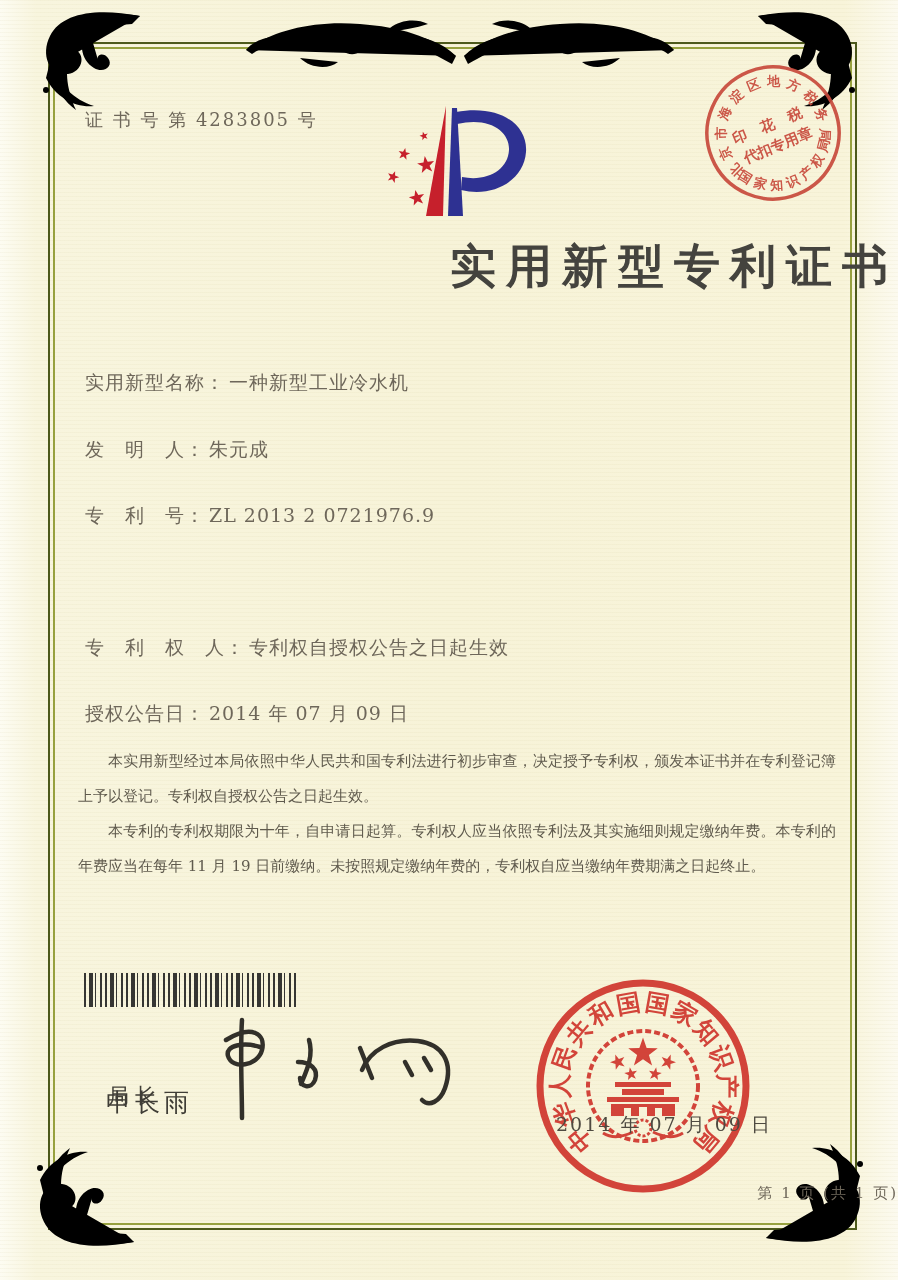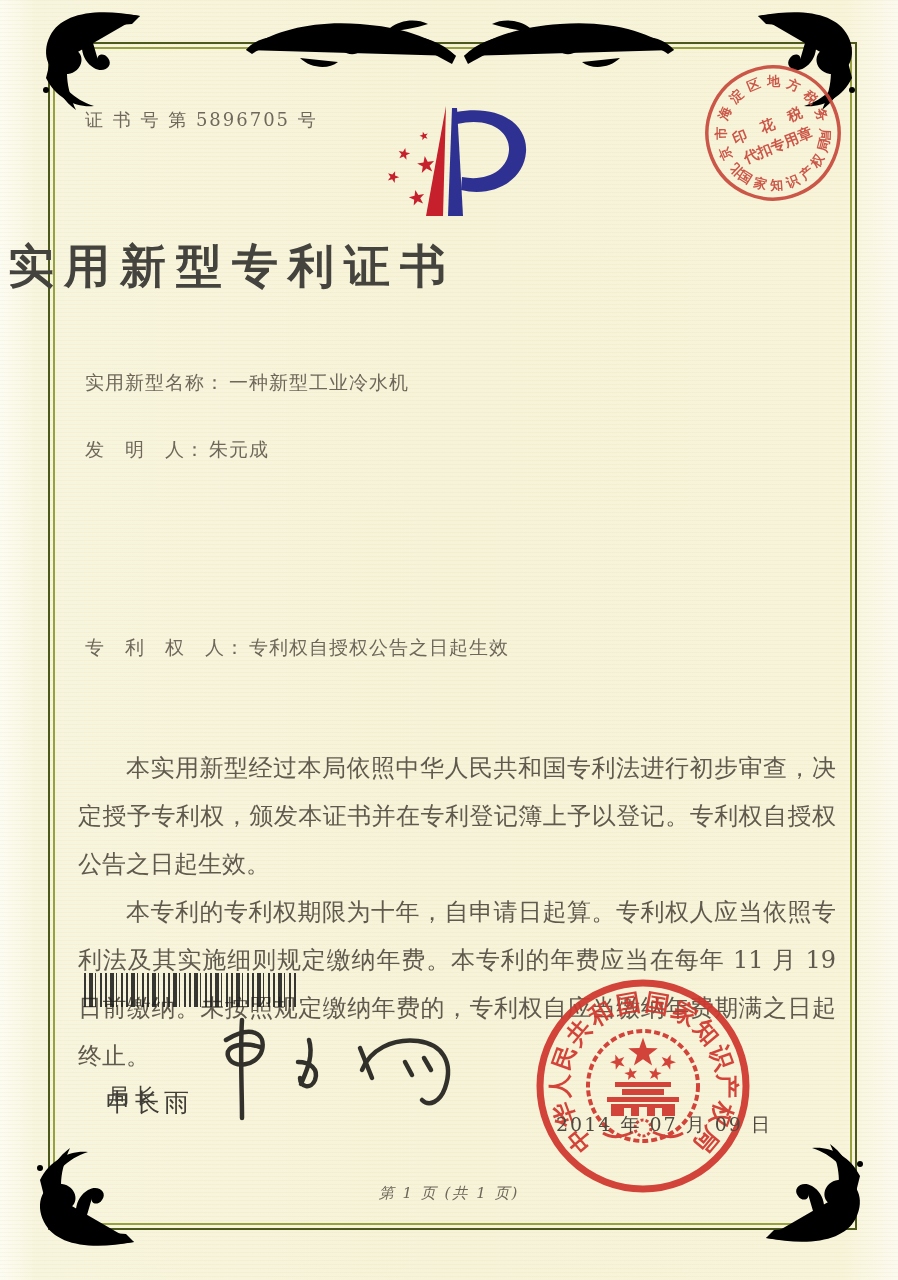--- a/index.html
+++ b/index.html
@@ -12,52 +12,52 @@
   }
   
   .frame-outer{position:absolute;left:48px;top:42px;width:805px;height:1184px;
     border:2px solid #4d591b;pointer-events:none;}
   .frame-inner{position:absolute;left:53px;top:47px;width:795px;height:1174px;
     border:2px solid #97a13e;pointer-events:none;}
   .orn{position:absolute;pointer-events:none;}
   
   .cert-no{position:absolute;left:85px;top:108px;font-size:18px;color:#6e675a;letter-spacing:2px;}
   .logo{position:absolute;left:340px;top:86px;}
-  .title{position:absolute;left:0;right:0;top:236px;text-align:left;
+  .title{position:absolute;left:16px;right:0;top:236px;text-align:right;
     font-size:46px;font-weight:bold;color:#44433e;letter-spacing:10px;padding-left:8px;}
   
   .stamp-wrap{position:absolute;left:698px;top:58px;width:150px;height:150px;
     transform:rotate(-22deg);opacity:.92;}
   .stamp-arc text{fill:#c84a3c;font-size:13px;font-weight:bold;text-anchor:middle;
     dominant-baseline:central;font-family:"DejaVu Serif",serif;}
   .stamp-center{fill:#c84a3c;font-size:14.5px;font-weight:bold;text-anchor:middle;
     font-family:"DejaVu Serif",serif;}
   
   .field{position:absolute;left:85px;font-size:19px;color:#6e675a;letter-spacing:1px;white-space:nowrap;}
   .field .val{margin-left:4px;}
   
-  .body-text{position:absolute;left:78px;top:744px;width:758px;font-size:24px;
-    line-height:48px;color:#5f5a4d;text-align:justify;}
+  .body-text{position:absolute;left:78px;top:744px;width:758px;font-size:15px;
+    line-height:35px;color:#5f5a4d;text-align:justify;}
   .body-text p{margin:0;text-indent:2em;}
   
   .barcode{position:absolute;left:84px;top:973px;width:214px;height:34px;opacity:.88;
     background:repeating-linear-gradient(90deg,#1c1c1c 0 2px,transparent 2px 5px,
       #1c1c1c 5px 9px,transparent 9px 11px,#1c1c1c 11px 12px,transparent 12px 16px,
       #1c1c1c 16px 18px,transparent 18px 21px);}
   .officer-title{position:absolute;left:108px;top:1082px;font-size:21px;color:#3f3d36;letter-spacing:6px;}
   .officer-name{position:absolute;left:106px;top:1086px;font-size:25px;color:#3f3d36;letter-spacing:4px;}
   .autograph{position:absolute;left:212px;top:1012px;}
   .autograph path{stroke:#32302a;stroke-width:4.5;fill:none;stroke-linecap:round;stroke-linejoin:round;}
   .seal-wrap{position:absolute;left:531px;top:974px;width:224px;height:224px;opacity:.93;}
   .seal-arc text{fill:#d0372e;font-size:24px;font-weight:bold;text-anchor:middle;
     dominant-baseline:central;font-family:"DejaVu Serif",serif;}
   .seal-date{position:absolute;left:556px;top:1112px;font-size:19px;color:#4e4a41;
     letter-spacing:2px;white-space:nowrap;}
-  .footer{position:absolute;left:0;right:0;top:1184px;text-align:center;
-    font-size:15px;color:#6e675a;letter-spacing:2px;font-style:italic;}
+  .footer{position:absolute;left:0;right:0;top:1184px;text-align:right;
+    font-size:15px;color:#6e675a;letter-spacing:2px;}
 </style>
 </head>
 <body>
 
 <div class="page">
 
   <svg width="0" height="0" style="position:absolute">
     <defs>
       <path id="star" d="M0,-10 L2.35,-3.24 L9.51,-3.09 L3.8,1.24 L5.88,8.09 L0,4 L-5.88,8.09 L-3.8,1.24 L-9.51,-3.09 L-2.35,-3.24 Z"></path>
       <g id="cornerFl">
@@ -92,21 +92,21 @@
   <svg class="orn" style="left:740px;top:2px" width="130" height="130" viewBox="0 0 130 130">
     <use href="#cornerFl" transform="translate(130,0) scale(-1,1)"></use>
     </svg>
   <svg class="orn" style="left:22px;top:1126px" width="130" height="130" viewBox="0 0 130 130">
     <use href="#cornerFl" transform="translate(0,130) scale(1,-1)"></use>
     </svg>
   <svg class="orn" style="left:748px;top:1122px" width="130" height="130" viewBox="0 0 130 130">
     <use href="#cornerFl" transform="translate(130,130) scale(-1,-1)"></use>
     </svg>
 
-  <div class="cert-no">证 书 号 第 5896705 号</div>
+  <div class="cert-no">证 书 号 第 4283805 号</div>
 
   <svg class="logo" width="220" height="140" viewBox="0 0 220 140">
     <g fill="#c6202c">
       <path d="M106,20 L86,130 L103,130 Z"></path>
       <use href="#star" transform="translate(84,50) scale(0.45) rotate(-15)"></use>
       <use href="#star" transform="translate(64,68) scale(0.62) rotate(12)"></use>
       <use href="#star" transform="translate(86,79) scale(0.9) rotate(-8)"></use>
       <use href="#star" transform="translate(53,91) scale(0.62) rotate(20)"></use>
       <use href="#star" transform="translate(77,112) scale(0.82) rotate(-12)"></use>
     </g>
@@ -147,22 +147,28 @@
   </div>
 
   <div class="title">实用新型专利证书</div>
 
   <div class="field" style="top:437px">
     <span>发　明　人</span><span>：</span><span class="val">朱元成</span>
   </div>
   <div class="field" style="top:370px">
     <span>实用新型名称</span><span>：</span><span class="val">一种新型工业冷水机</span>
   </div>
+  <div class="field" style="top:503px">
+    <span>专　利　号</span><span>：</span><span class="val">ZL 2013 2 0721976.9</span>
+  </div>
   <div class="field" style="top:635px">
     <span>专　利　权　人</span><span>：</span><span class="val">专利权自授权公告之日起生效</span>
+  </div>
+  <div class="field" style="top:701px">
+    <span>授权公告日</span><span>：</span><span class="val">2014 年 07 月 09 日</span>
   </div>
 
   <div class="body-text">
     <p>本实用新型经过本局依照中华人民共和国专利法进行初步审查，决定授予专利权，颁发本证书并在专利登记簿上予以登记。专利权自授权公告之日起生效。</p>
     <p>本专利的专利权期限为十年，自申请日起算。专利权人应当依照专利法及其实施细则规定缴纳年费。本专利的年费应当在每年 11 月 19 日前缴纳。未按照规定缴纳年费的，专利权自应当缴纳年费期满之日起终止。</p>
   </div>
 
   <div class="barcode"></div>
 
   <div class="officer-title">局长</div>

